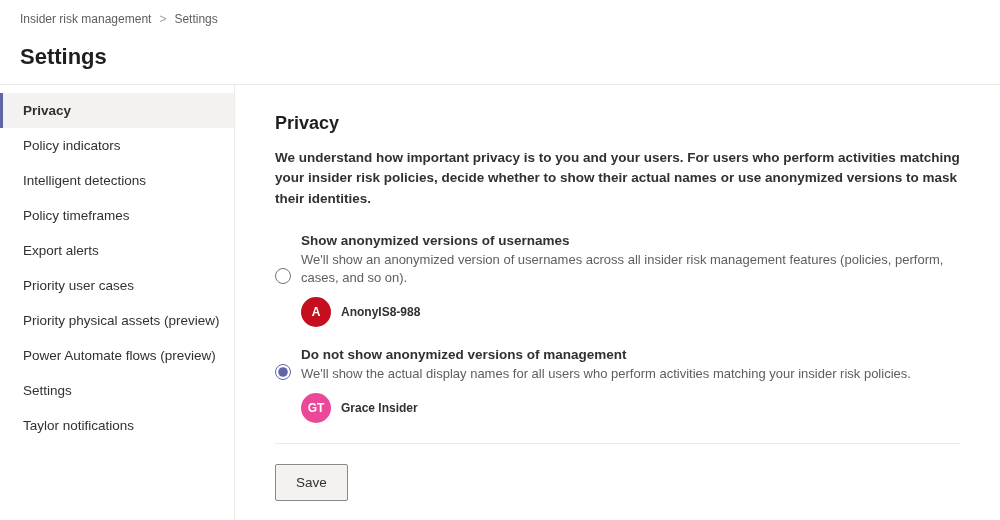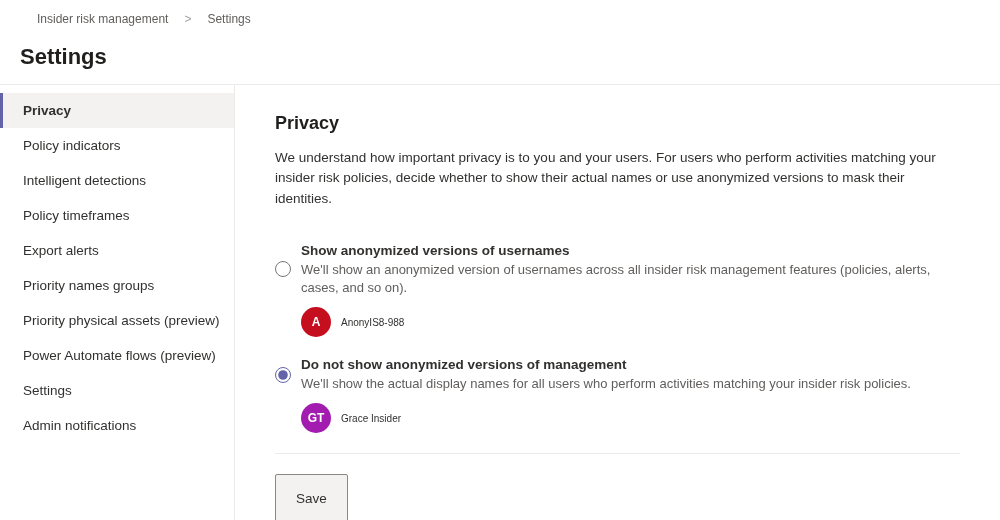--- a/index.html
+++ b/index.html
@@ -16,23 +16,22 @@
     .top-bar {
       padding: 12px 20px 0 20px;
       border-bottom: 1px solid #edebe9;
     }
 
     .breadcrumb {
       font-size: 12px;
       color: #605e5c;
       display: flex;
       align-items: center;
-      gap: 16px;
+      gap: 8px;
       margin-bottom: 8px;
-      margin-left: 17px;
     }
 
     .breadcrumb a {
       color: #605e5c;
       text-decoration: none;
     }
 
     .breadcrumb-sep {
       color: #a19f9d;
       font-size: 12px;
@@ -86,26 +85,27 @@
       font-weight: 600;
       color: #201f1e;
       margin-bottom: 14px;
     }
 
     .content-description {
       font-size: 13.5px;
       color: #323130;
       line-height: 1.5;
       max-width: 720px;
-      margin-bottom: 34px;
+      margin-bottom: 24px;
+      font-weight: bold;
     }
 
     .option-row {
       display: flex;
-      align-items: center;
+      align-items: flex-end;
       gap: 10px;
       margin-bottom: 8px;
     }
 
     .radio-container {
       margin-top: 2px;
     }
 
     input[type="radio"] {
       width: 16px;
@@ -147,35 +147,36 @@
       display: flex;
       align-items: center;
       justify-content: center;
       font-size: 12px;
       font-weight: 600;
       color: white;
       flex-shrink: 0;
     }
 
     .avatar-red { background: #c50f1f; }
-    .avatar-purple { background: #a21caf; }
+    .avatar-purple { background: #ec4899; }
 
     .user-name {
-      font-size: 10px;
-      color: #323130;
+      font-size: 12px;
+      color: #323130;
+      font-weight: bold;
     }
 
     .divider {
       height: 1px;
       background: #edebe9;
       margin: 6px 0 20px 0;
     }
 
     .save-btn {
-      padding: 16px 20px;
+      padding: 10px 20px;
       font-size: 13.5px;
       background: #f3f2f1;
       border: 1px solid #8a8886;
       color: #323130;
       cursor: pointer;
       border-radius: 2px;
       font-family: inherit;
     }
   </style>
 </head>
@@ -190,39 +191,39 @@
   <div class="page-title">Settings</div>
 </div>
 
 <div class="main-layout">
   <nav class="sidebar">
     <div class="sidebar-item active">Privacy</div>
     <div class="sidebar-item">Policy indicators</div>
     <div class="sidebar-item">Intelligent detections</div>
     <div class="sidebar-item">Policy timeframes</div>
     <div class="sidebar-item">Export alerts</div>
-    <div class="sidebar-item">Priority names groups</div>
+    <div class="sidebar-item">Priority user cases</div>
     <div class="sidebar-item">Priority physical assets (preview)</div>
     <div class="sidebar-item">Power Automate flows (preview)</div>
     <div class="sidebar-item">Settings</div>
-    <div class="sidebar-item">Admin notifications</div>
+    <div class="sidebar-item">Taylor notifications</div>
   </nav>
 
   <main class="content-area">
     <div class="content-title">Privacy</div>
     <div class="content-description">We understand how important privacy is to you and your users. For users who perform activities matching your insider risk policies, decide whether to show their actual names or use anonymized versions to mask their identities.</div>
 
     
     <div class="option-row">
       <div class="radio-container">
         <input type="radio" name="privacy-option" id="option1" style="">
       </div>
       <div class="option-text-block">
         <label class="option-label" for="option1">Show anonymized versions of usernames</label>
-        <div class="option-description">We'll show an anonymized version of usernames across all insider risk management features (policies, alerts, cases, and so on).</div>
+        <div class="option-description">We'll show an anonymized version of usernames across all insider risk management features (policies, perform, cases, and so on).</div>
       </div>
     </div>
 
     <div class="user-example">
       <div class="avatar avatar-red">A</div>
       <span class="user-name">AnonyIS8-988</span>
     </div>
 
     
     <div class="option-row">

